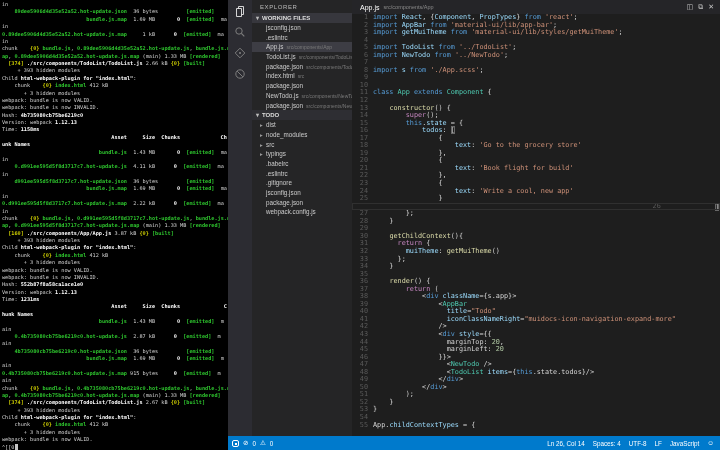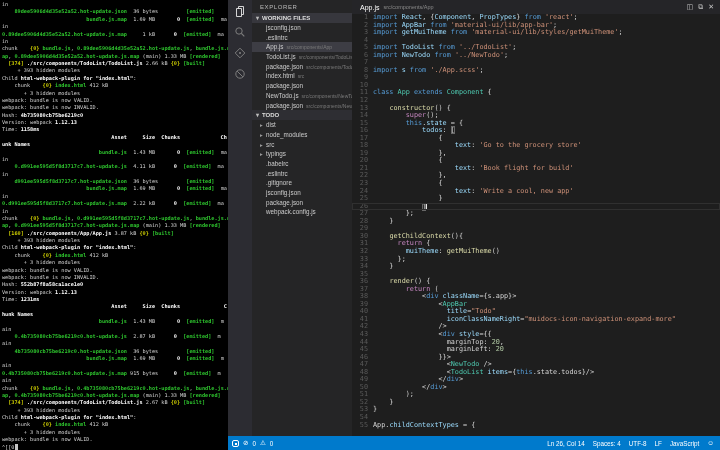--- a/index.html
+++ b/index.html
@@ -36,21 +36,21 @@
   #editor{position:absolute;left:124px;top:0;width:368px;height:436px;background:#1e1e1e;overflow:hidden;}
   #tabbar{height:14px;display:flex;align-items:center;background:#252528;}
   #tab-file{font-size:7px;color:#ffffff;margin-left:8px;}
   #tab-path{font-size:5.5px;color:#8a8a8a;margin-left:4px;flex:1;white-space:nowrap;overflow:hidden;}
   .tab-actions{display:flex;gap:5px;margin-right:6px;color:#c5c5c5;font-size:7px;}
   .tab-actions span{cursor:default;}
 
   #code{position:absolute;left:0;top:14px;right:0;bottom:0;
     font-family:"DejaVu Sans Mono",monospace;font-size:6.8px;line-height:7.56px;white-space:pre;}
   .cline{height:7.56px;display:flex;}
-  .cline.current{outline:1px solid #303030;outline-offset:-1px;}
+  .cline.current{outline:1px solid #303030;outline-offset:-1px;justify-content:flex-end;}
   .lnum{width:16px;text-align:right;padding-right:5px;color:#5a5a5a;flex:none;}
   .ct{color:#d4d4d4}.ck{color:#569cd6}.cs{color:#ce9178}.cv{color:#9cdcfe}
   .cty{color:#4ec9b0}.cfn{color:#dcdcaa}.cpu{color:#c586c0}.cn{color:#b5cea8}
   .cbm{color:#d4d4d4;outline:1px solid #686868;outline-offset:-1px;}
   .cursor{display:inline-block;width:1px;height:7px;background:#e6e6e6;vertical-align:-1px;}
 
   #statusbar{position:absolute;left:0;bottom:0;width:492px;height:14px;background:#007acc;color:#ffffff;
     display:flex;align-items:center;font-size:6.3px;}
   .sb-left{display:flex;align-items:center;gap:4px;margin-left:4px;flex:1;}
   .sb-right{display:flex;align-items:center;gap:8px;margin-right:6px;white-space:nowrap;}

